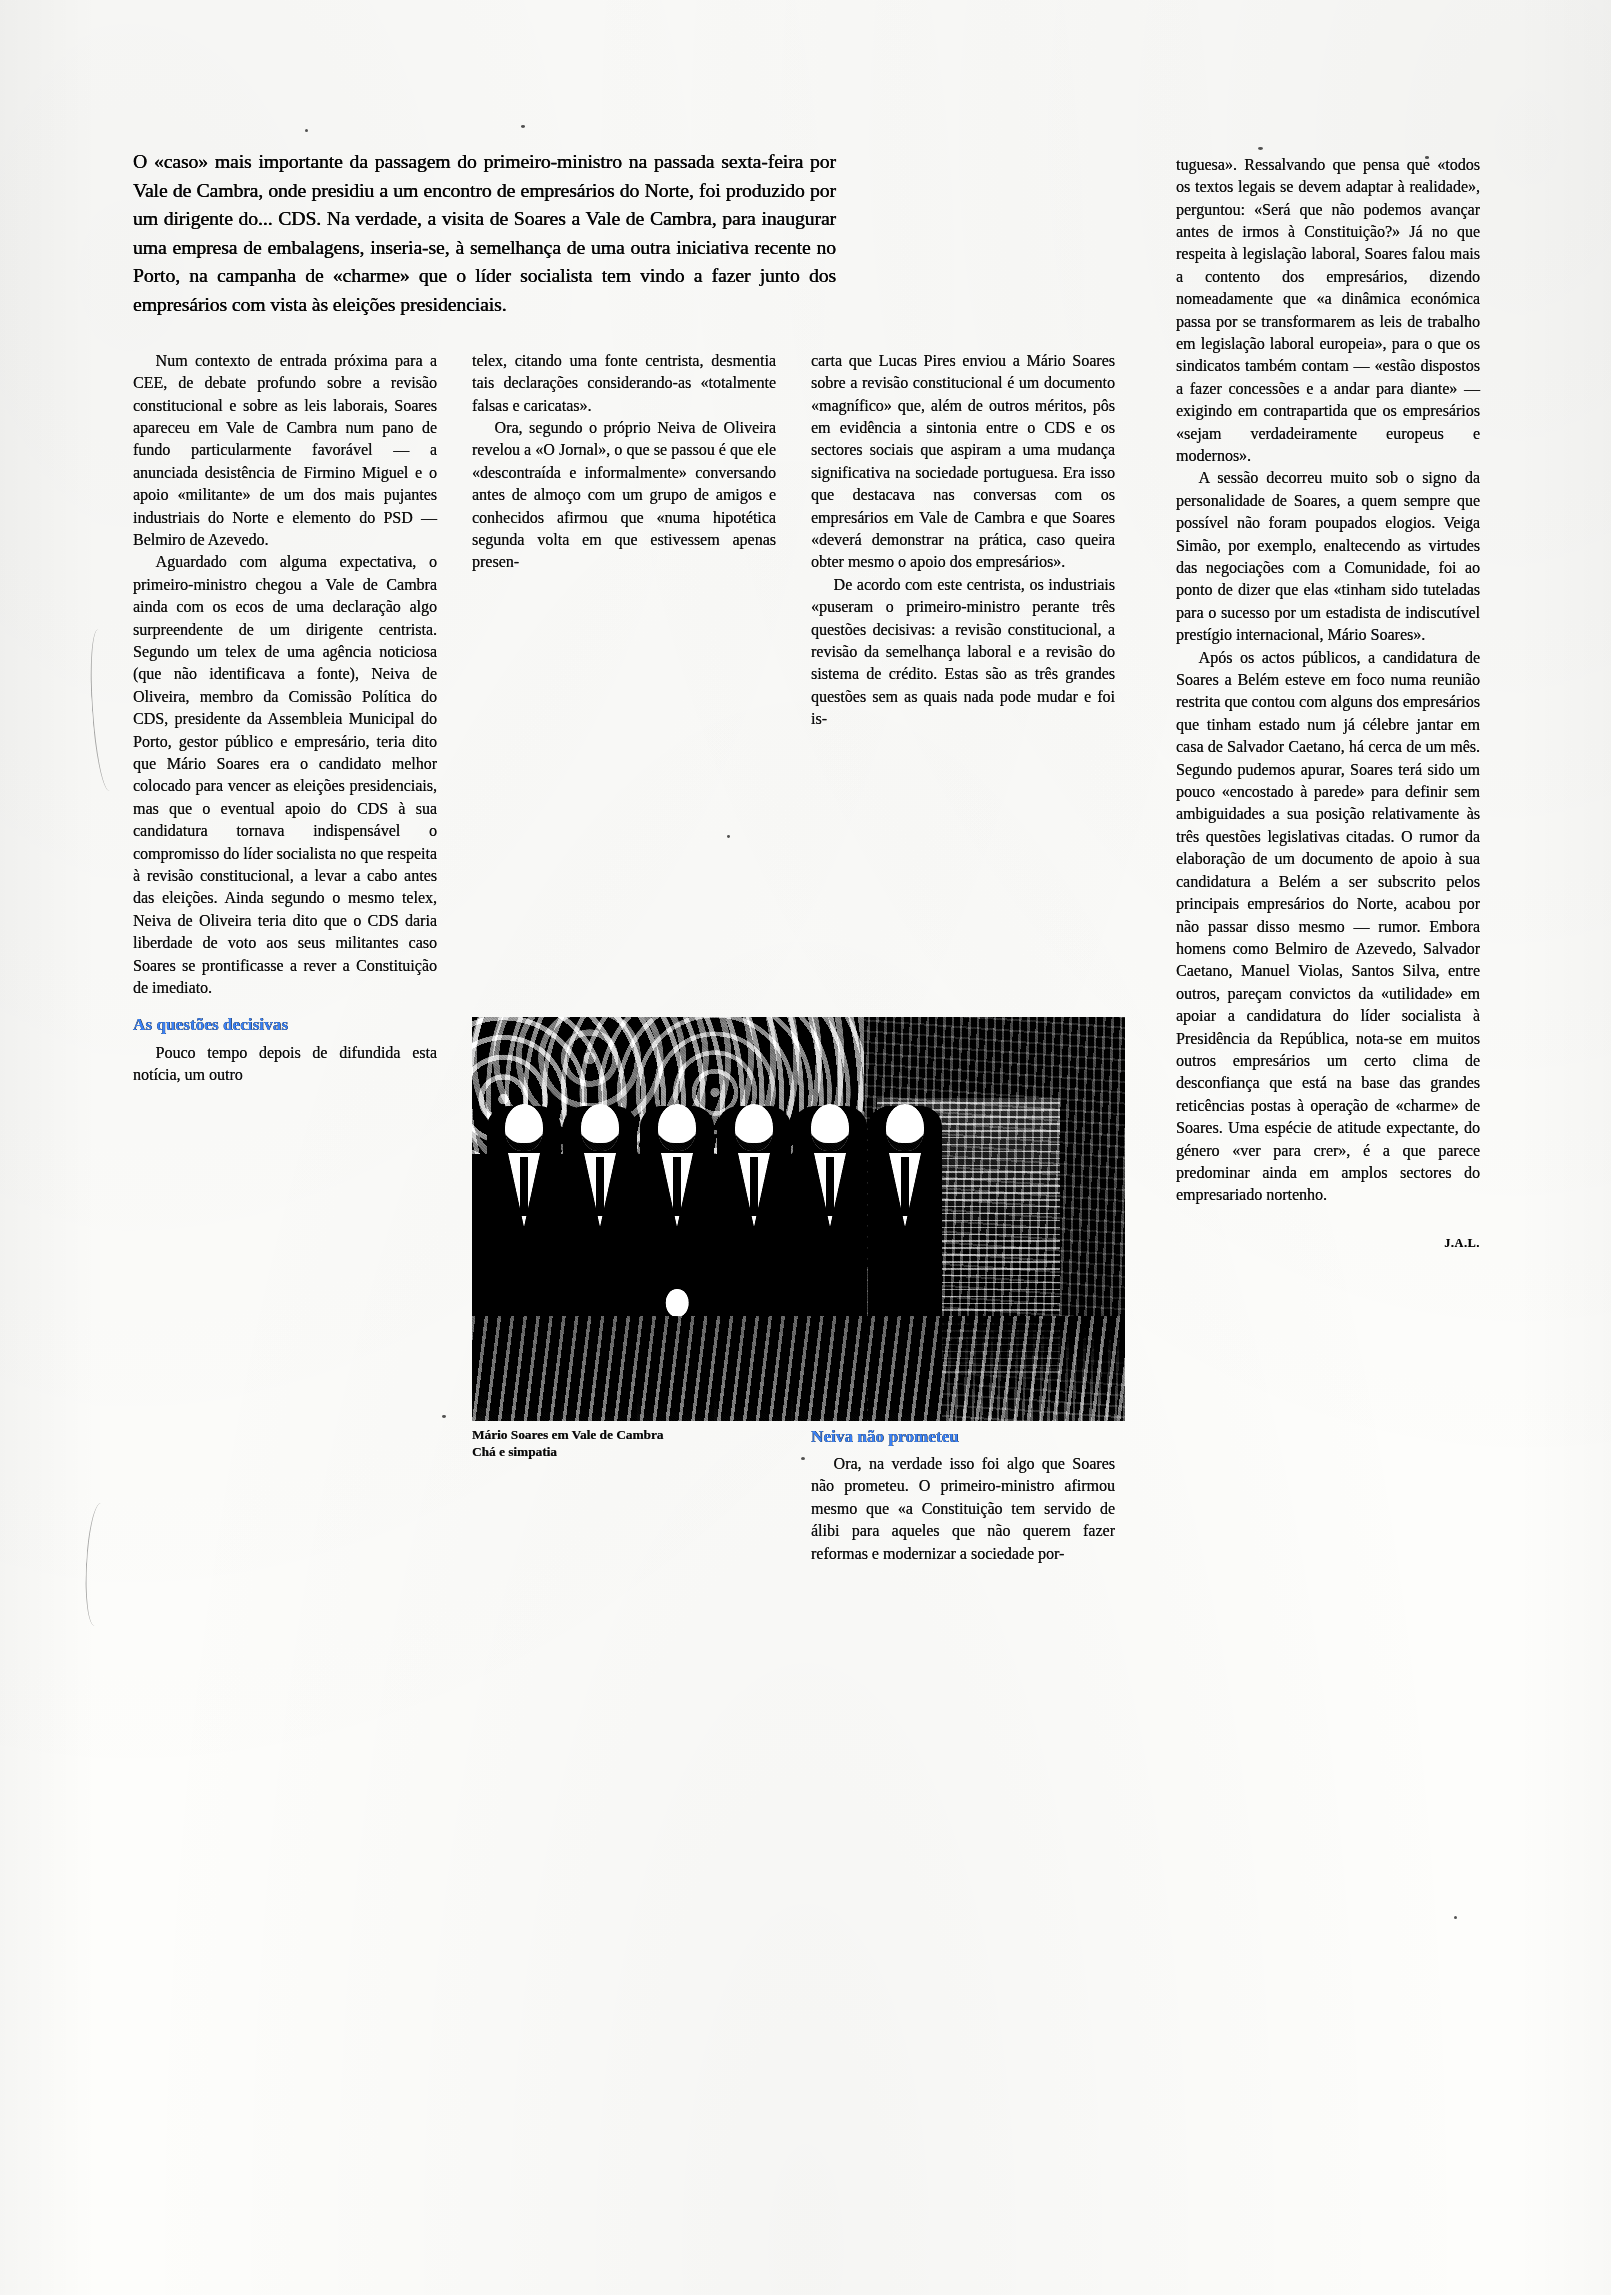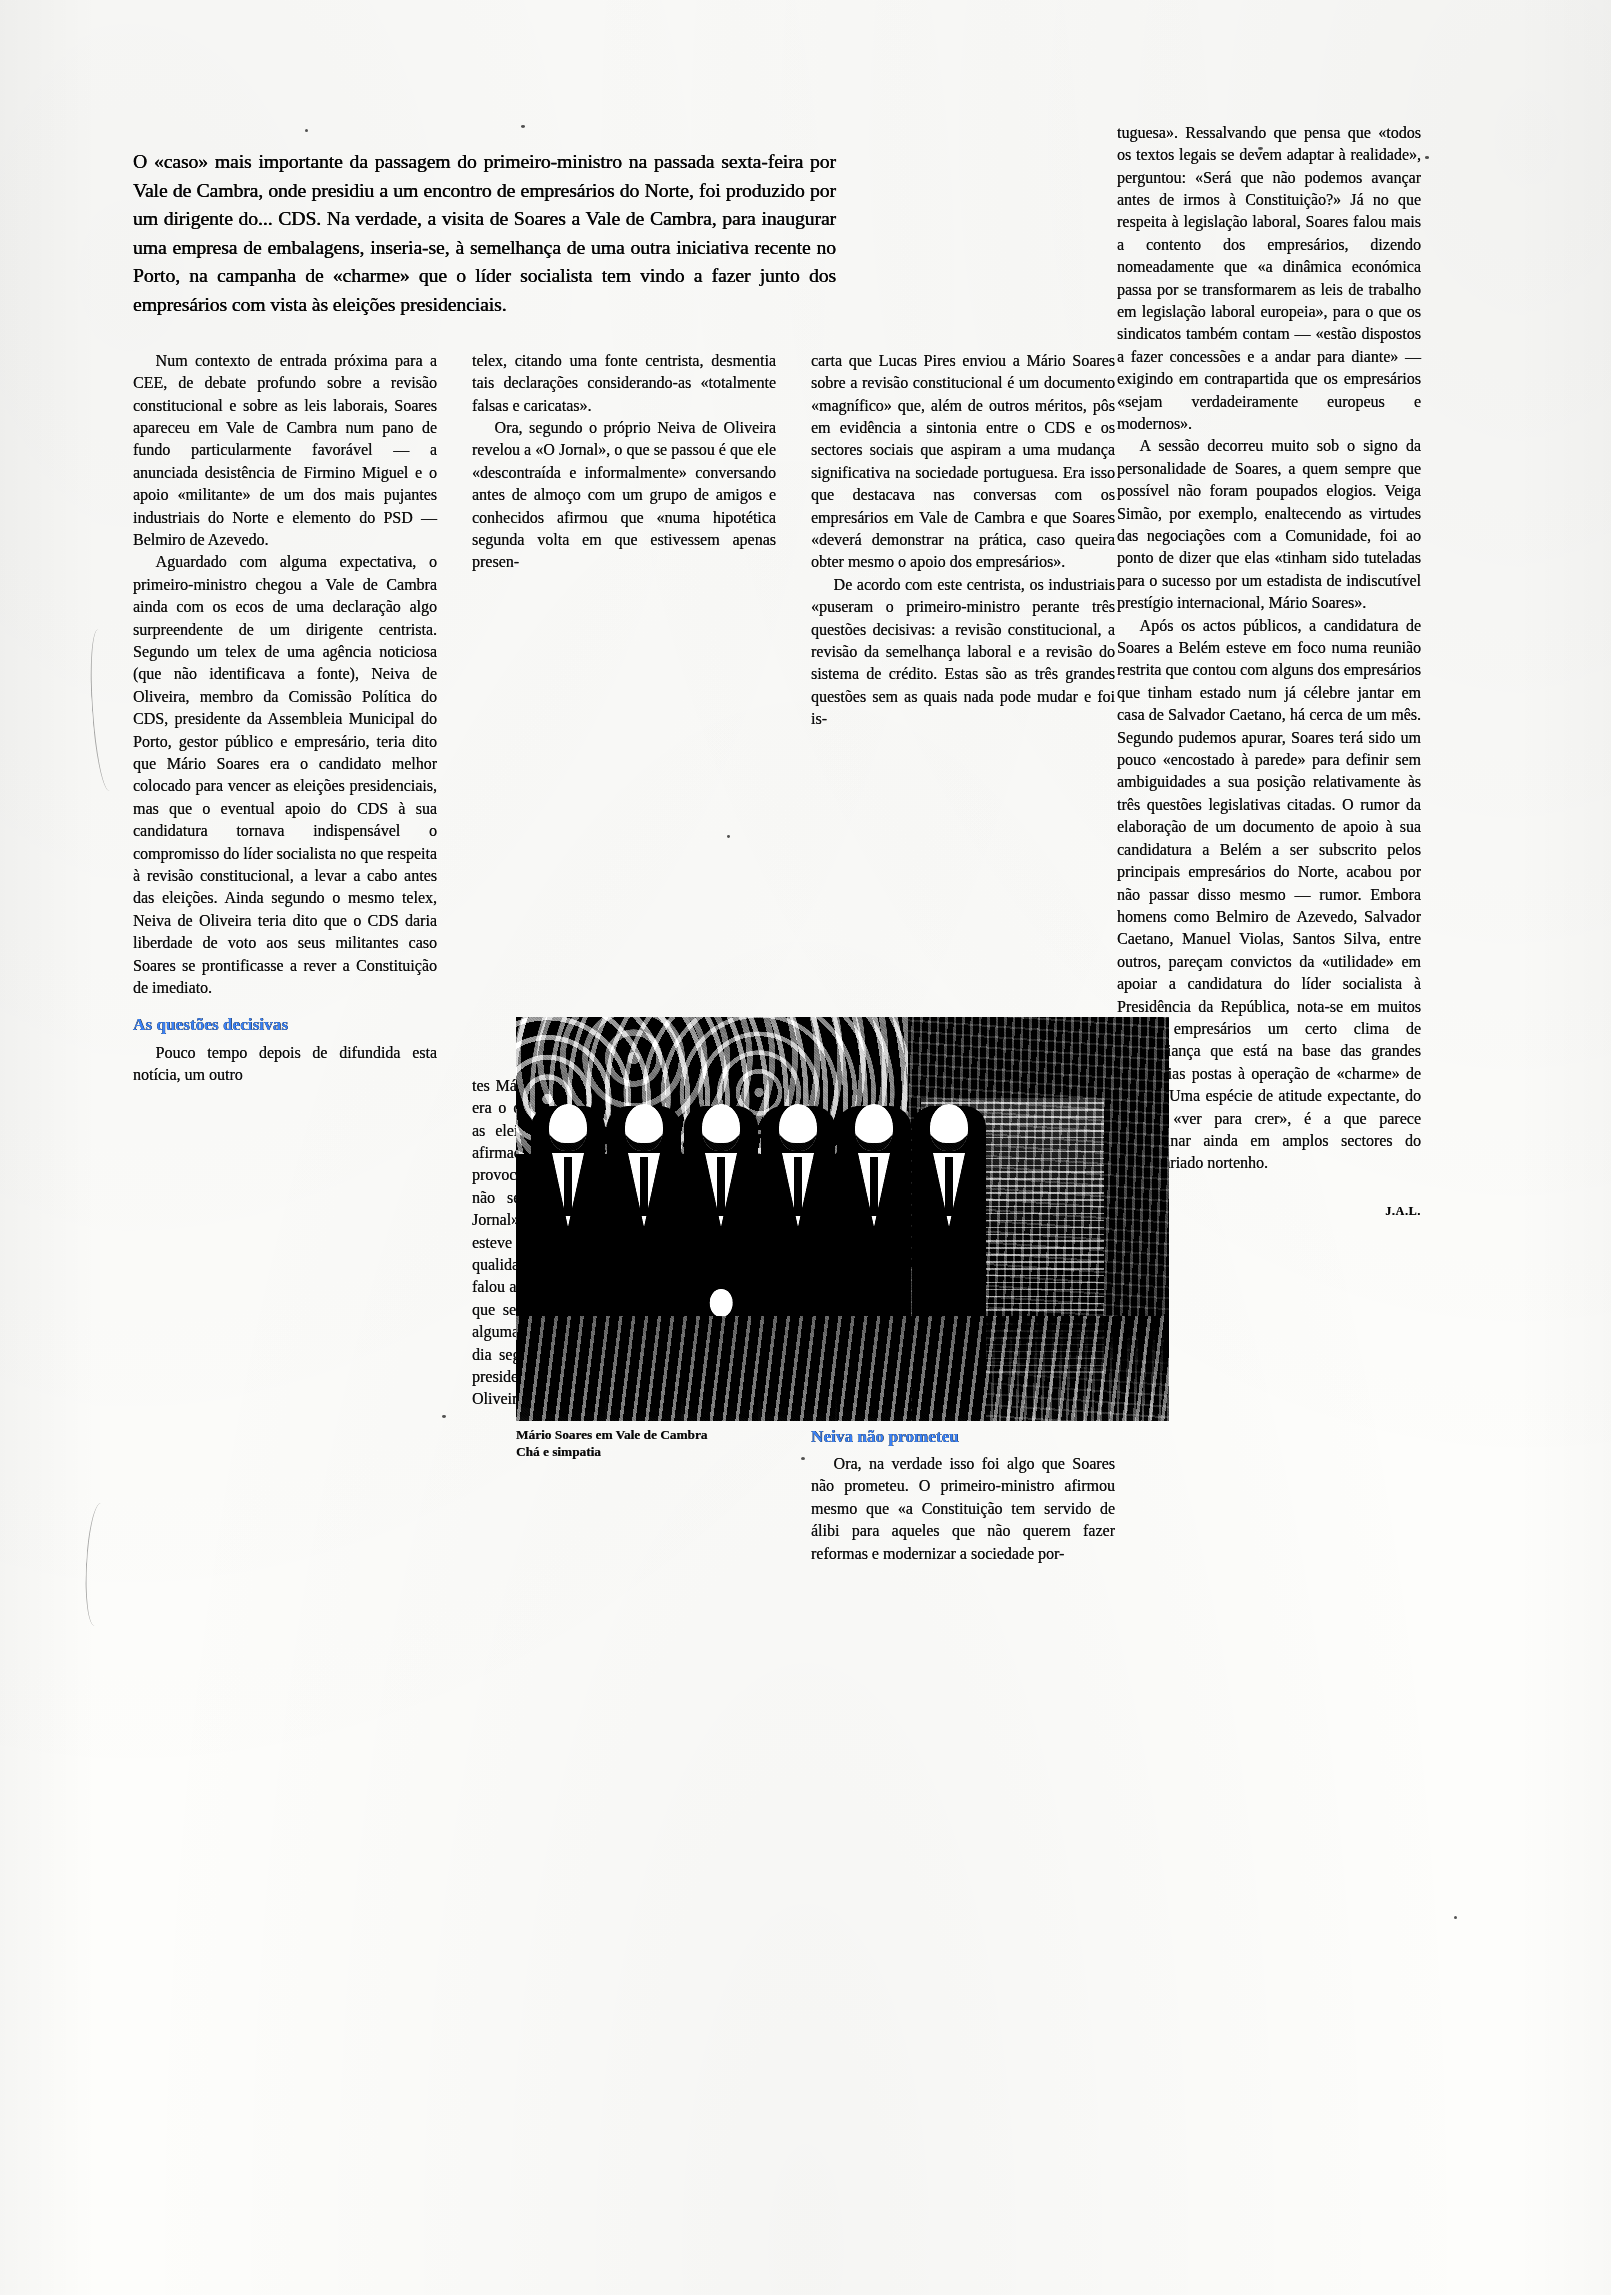--- a/index.html
+++ b/index.html
@@ -88,21 +88,21 @@
     width: 1376px;
   }
   .col {
     position: absolute;
     top: 12px;
     width: 304px;
   }
   .col-1 { left: 0px; }
   .col-2 { left: 339px; }
   .col-3 { left: 678px; }
-  .col-4 { left: 984px; }
+  .col-4 { left: 1043px; margin-top: 32px; }
 
   .col-4 { top: -216px; }
 
   p.body {
     margin: 0 0 0 0;
     font-size: 16px;
     line-height: 22.4px;
     text-align: justify;
     text-indent: 22.6px;
     color: #0b0b0b;
@@ -121,21 +121,20 @@
     color: #3b82f6;
     text-shadow: 0.4px 0 0 rgba(0,0,0,0.8), -0.2px 0 0 rgba(0,0,0,0.45), 0 0.3px 0 rgba(0,0,0,0.6);
   }
 
   
   .photo-block {
     position: absolute;
     left: 339px;
     top: 870px;
     width: 747px;
-    margin-left: 44px;
   }
   .photo {
     position: relative;
     width: 653px;
     height: 404px;
     background: #0c0c0c;
     overflow: hidden;
     filter: contrast(1.35);
   }
   .photo .bg-wall {

